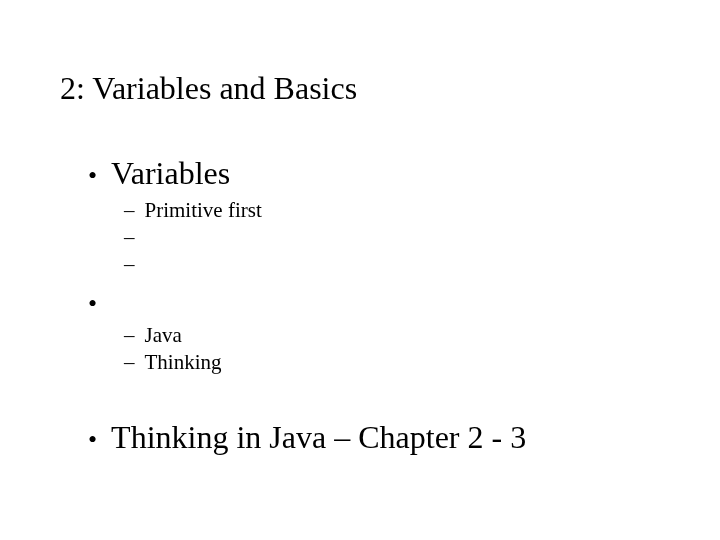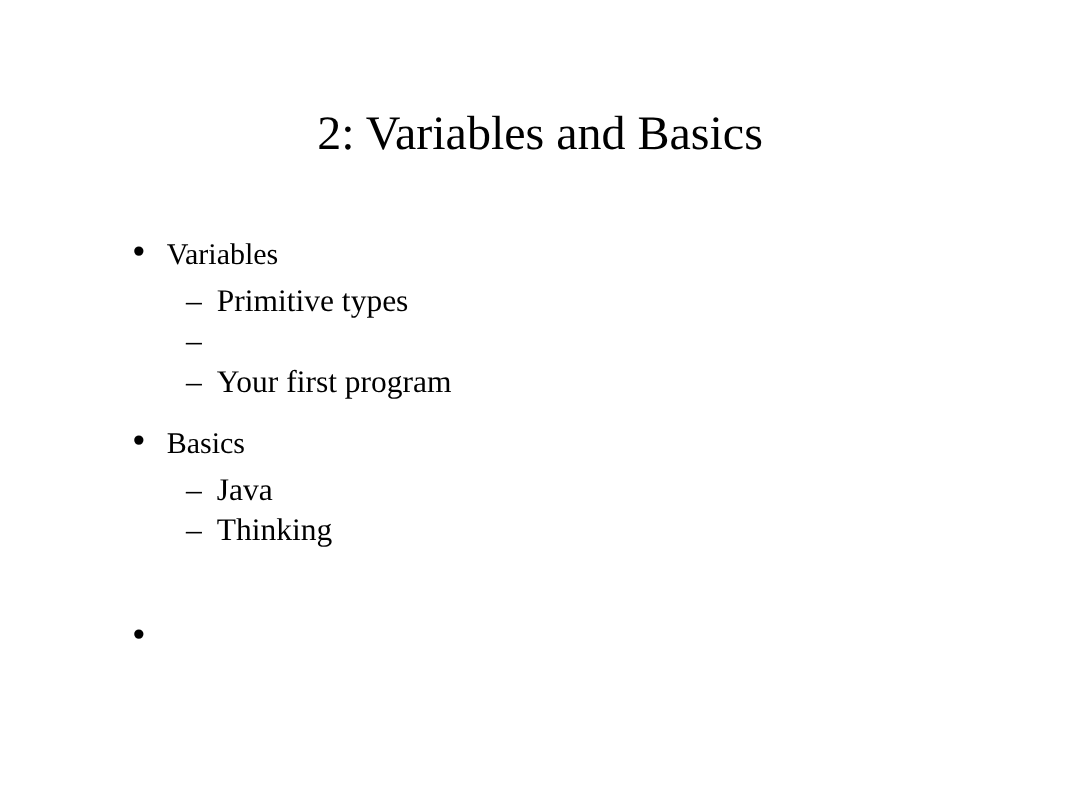--- a/index.html
+++ b/index.html
@@ -12,38 +12,38 @@
       height: 540px;
       background: #ffffff;
       font-family: "Times New Roman", Times, serif;
       color: #000000;
       padding: 70px 60px 40px 60px;
       position: relative;
     }
     .title {
       font-size: 32px;
       font-weight: normal;
-      text-align: center;
+      text-align: left;
       margin-bottom: 48px;
     }
     .content {
       padding-left: 28px;
     }
     .bullet-item {
       display: flex;
       align-items: baseline;
       margin-bottom: 6px;
     }
     .bullet-mark {
       font-size: 26px;
       margin-right: 14px;
       line-height: 1;
     }
     .bullet-text {
-      font-size: 20px;
+      font-size: 32px;
     }
     .sub-list {
       padding-left: 36px;
       margin-top: 2px;
       margin-bottom: 14px;
     }
     .sub-item {
       display: flex;
       align-items: baseline;
       margin-bottom: 2px;
@@ -66,45 +66,44 @@
 
 <div class="content">
 
   <div class="bullet-item">
     <span class="bullet-mark">•</span>
     <span class="bullet-text">Variables</span>
   </div>
   <div class="sub-list">
     <div class="sub-item">
       <span class="dash-mark">–</span>
-      <span class="sub-text">Primitive types</span>
+      <span class="sub-text">Primitive first</span>
     </div>
     <div class="sub-item">
       <span class="dash-mark">–</span>
     </div>
     <div class="sub-item">
       <span class="dash-mark">–</span>
-      <span class="sub-text">Your first program</span>
     </div>
   </div>
 
   <div class="bullet-item">
     <span class="bullet-mark">•</span>
-    <span class="bullet-text">Basics</span>
   </div>
   <div class="sub-list">
     <div class="sub-item">
       <span class="dash-mark">–</span>
       <span class="sub-text">Java</span>
     </div>
     <div class="sub-item">
       <span class="dash-mark">–</span>
       <span class="sub-text">Thinking</span>
     </div>
   </div>
 
   <div class="spacer"></div>
 
   <div class="bullet-item">
     <span class="bullet-mark">•</span>
+    <span class="bullet-text">Thinking in Java – Chapter 2 - 3</span>
   </div>
 
 </div>
 
 </body></html>

